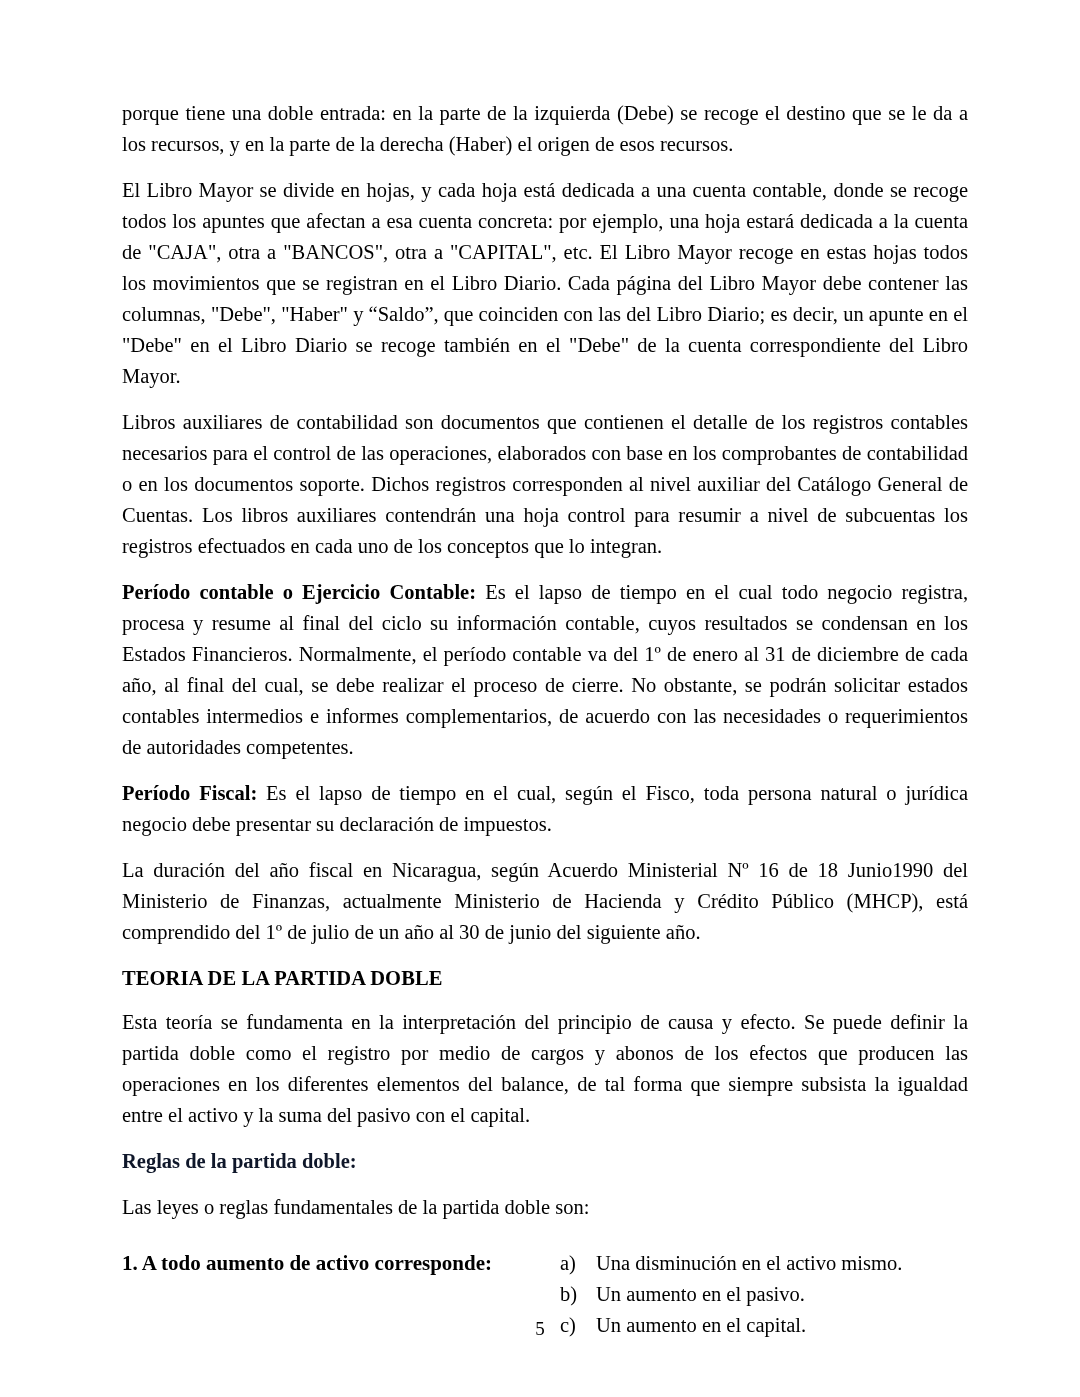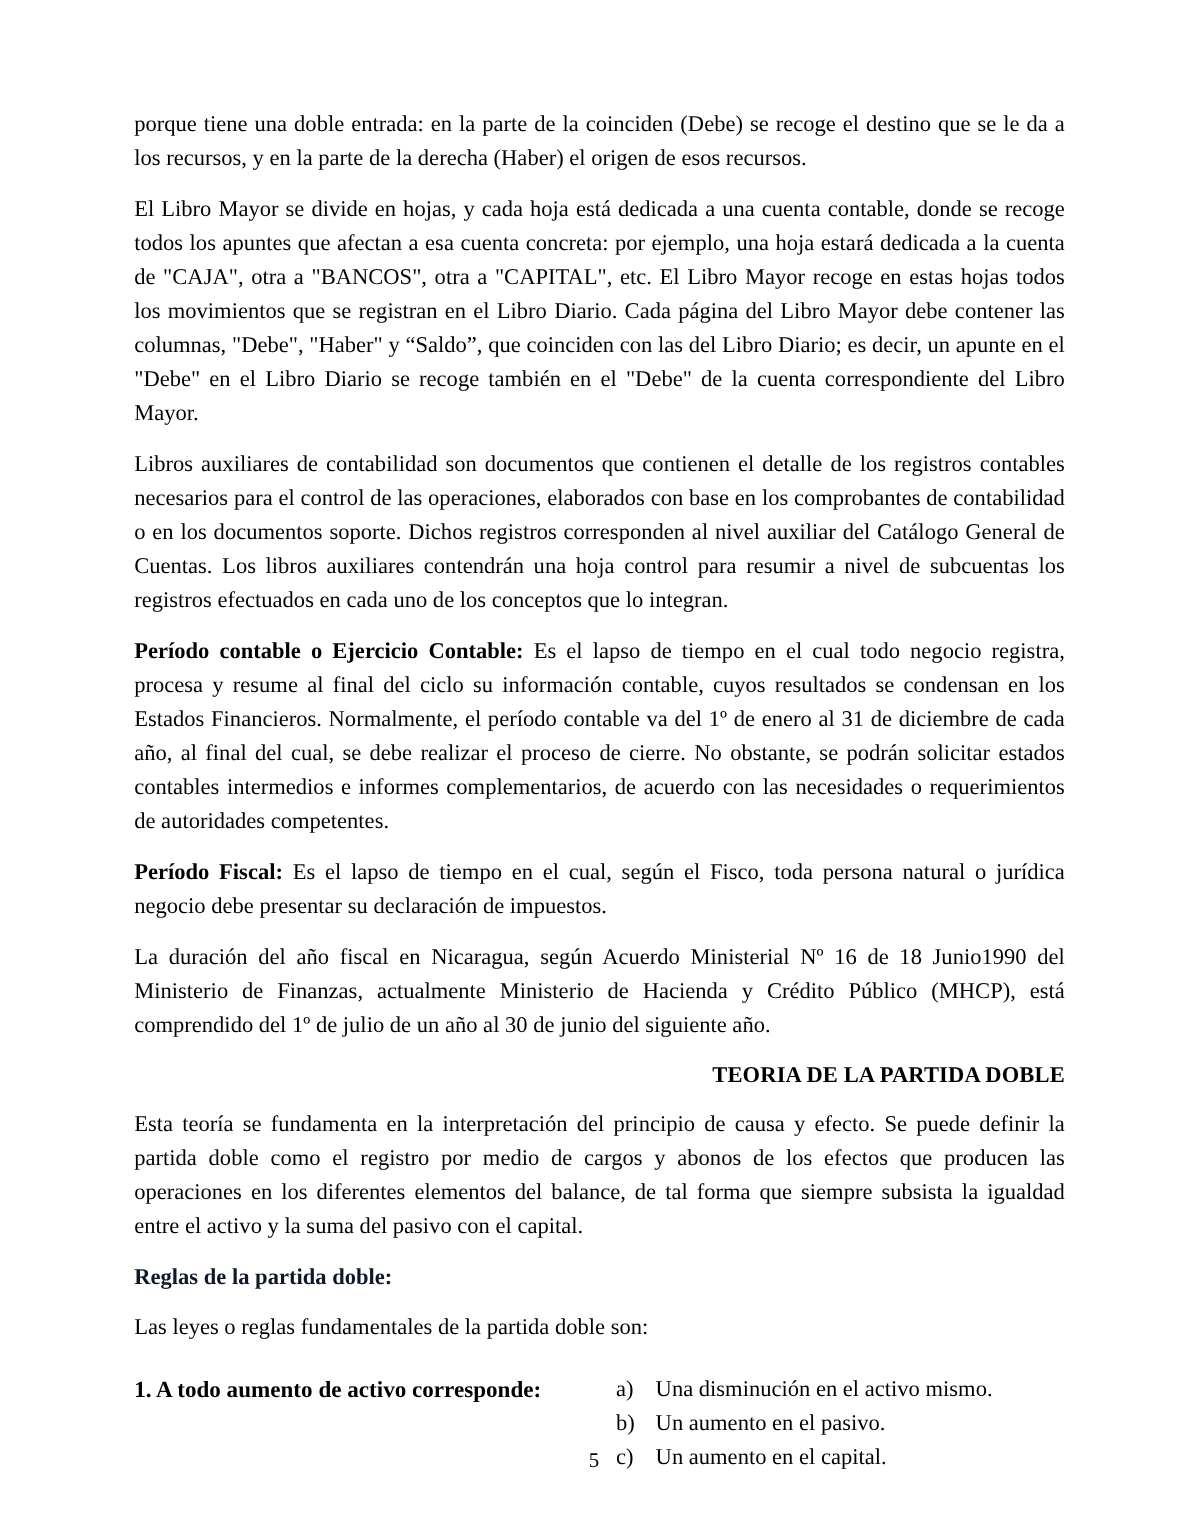--- a/index.html
+++ b/index.html
@@ -45,21 +45,21 @@
   .para .lead {
     font-weight: bold;
   }
 
   
   .section-heading {
     font-family: "Liberation Serif", "DejaVu Serif", serif;
     font-size: 20.5px;
     font-weight: bold;
     color: #000000;
-    text-align: right;
+    text-align: left;
     line-height: 31px;
     margin: 14px 0 13px 0;
     letter-spacing: 0.1px;
   }
 
   
   .sub-heading {
     font-family: "Liberation Serif", "DejaVu Serif", serif;
     font-size: 20.5px;
     font-weight: bold;
@@ -125,21 +125,21 @@
     font-size: 19px;
     color: #000000;
   }
 </style>
 </head>
 <body>
 
 <div class="page">
   <div class="content">
 
-    <p class="para">porque tiene una doble entrada: en la parte de la coinciden (Debe) se recoge el destino que se le da a los recursos, y en la parte de la derecha (Haber) el origen de esos recursos.</p>
+    <p class="para">porque tiene una doble entrada: en la parte de la izquierda (Debe) se recoge el destino que se le da a los recursos, y en la parte de la derecha (Haber) el origen de esos recursos.</p>
 
     <p class="para">El Libro Mayor se divide en hojas, y cada hoja está dedicada a una cuenta contable, donde se recoge todos los apuntes que afectan a esa cuenta concreta: por ejemplo, una hoja estará dedicada a la cuenta de "CAJA", otra a "BANCOS", otra a "CAPITAL", etc.  El Libro Mayor recoge en estas hojas todos los movimientos que se registran en el Libro Diario.  Cada página del Libro Mayor debe contener las columnas,  "Debe", "Haber" y “Saldo”, que coinciden con las del Libro Diario; es decir, un apunte en el "Debe" en el Libro Diario se recoge también en el "Debe" de la cuenta correspondiente del Libro Mayor.</p>
 
     <p class="para">Libros auxiliares de contabilidad son documentos que contienen el detalle de los registros contables necesarios para el control de las operaciones, elaborados con base en los comprobantes de contabilidad o en los documentos soporte. Dichos registros corresponden al nivel auxiliar del Catálogo General de Cuentas. Los libros auxiliares contendrán una hoja control para resumir a nivel de subcuentas los registros efectuados en cada uno de los conceptos que lo integran.</p>
 
     <p class="para"><span class="lead">Período contable o Ejercicio Contable:</span><span>  Es el lapso de tiempo en el cual todo negocio registra, procesa y resume al final del ciclo su información contable, cuyos resultados se condensan en los Estados Financieros.  Normalmente, el período contable va del 1º de enero al 31 de diciembre de cada año, al final del cual, se debe realizar el proceso de cierre. No obstante, se podrán solicitar estados contables intermedios e informes complementarios, de acuerdo con las necesidades o requerimientos de autoridades competentes.</span></p>
 
 
     <p class="para"><span class="lead">Período Fiscal:</span><span>  Es el lapso de tiempo en el cual, según el Fisco, toda persona natural o jurídica negocio debe presentar su declaración de impuestos.</span></p>
 

